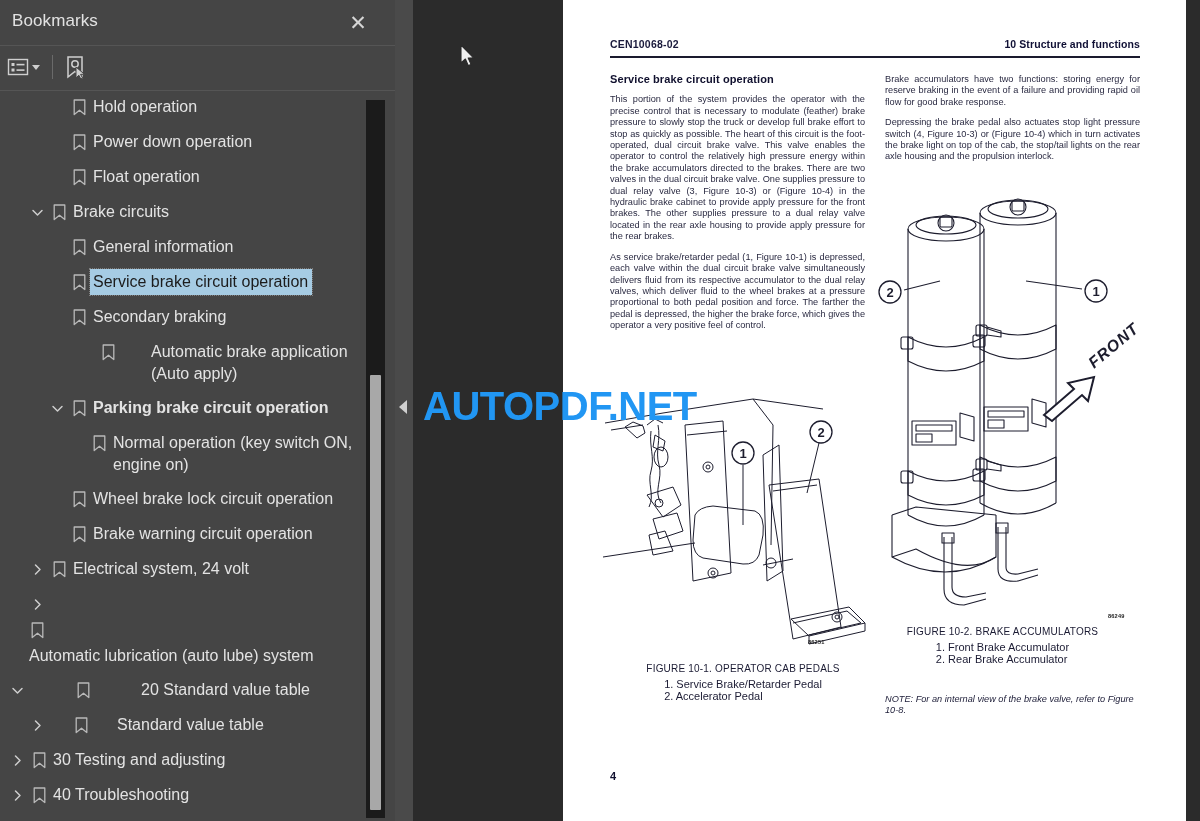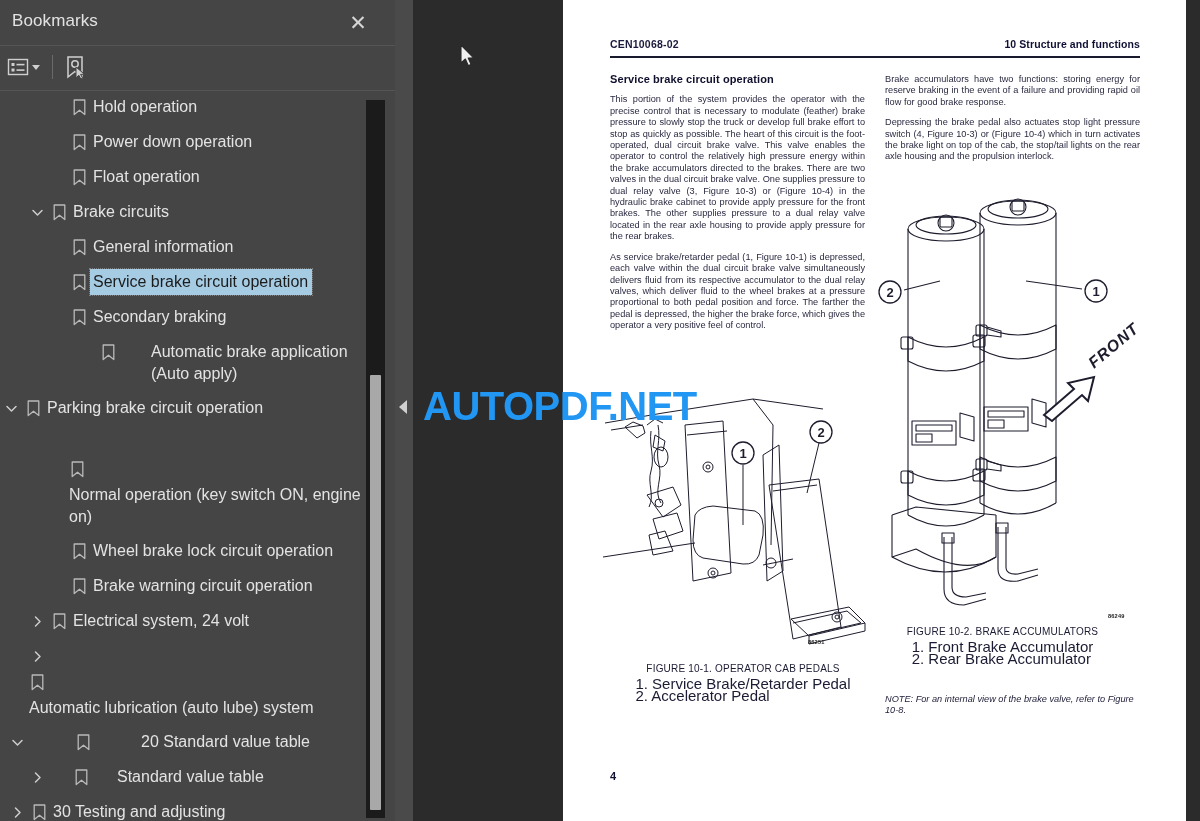--- a/index.html
+++ b/index.html
@@ -126,21 +126,21 @@
     text-align:left;letter-spacing:.1px;
   }
   .col p{margin:0 0 9px 0;}
 
   .fig{position:absolute;}
   .fig-cap{
     text-align:center;font-size:10px;color:#1b1b33;line-height:13px;
   }
   .fig-cap .title{letter-spacing:.2px;}
   .fig-items{
-    display:inline-block;text-align:left;margin-top:3px;font-size:15px;line-height:12px;
+    display:inline-block;text-align:left;margin-top:3px;font-size:11px;line-height:12px;
   }
   .fig-code{
     position:absolute;font-size:5.6px;font-weight:bold;color:#222;letter-spacing:.2px;
   }
   .note{
     position:absolute;left:322px;top:694px;width:255px;
     font-size:9.2px;line-height:11.4px;color:#22223c;font-style:italic;
   }
   .pg-num{
     position:absolute;left:47px;top:770px;font-size:11px;font-weight:bold;color:#101030;
@@ -261,34 +261,34 @@
         </div>
         <div class="bm-row" style="padding-left: 46px; gap: 29px;">
           <span class="twisty"></span>
           <span class="bmk-ico">
             <svg width="13" height="17" viewBox="0 0 13 17">
               <path d="M1.2 1 H11.8 V15.6 L6.5 11.2 L1.2 15.6 Z" fill="none" stroke="#b9b9b9" stroke-width="1.3" stroke-linejoin="round"></path>
             </svg>
           </span>
           <span class="bm-label">Automatic brake application (Auto apply)</span>
         </div>
-        <div class="bm-row" style="">
+        <div class="bm-row" style="padding-left: 46px; font-weight: bold;">
           <span class="twisty">
             <svg width="13" height="13" viewBox="0 0 13 13">
               <path d="M2 4.5 L6.5 9 L11 4.5" fill="none" stroke="#cdcdcd" stroke-width="1.5" stroke-linecap="round" stroke-linejoin="round"></path>
             </svg>
           </span>
           <span class="bmk-ico">
             <svg width="13" height="17" viewBox="0 0 13 17">
               <path d="M1.2 1 H11.8 V15.6 L6.5 11.2 L1.2 15.6 Z" fill="none" stroke="#b9b9b9" stroke-width="1.3" stroke-linejoin="round"></path>
             </svg>
           </span>
           <span class="bm-label">Parking brake circuit operation</span>
         </div>
-        <div class="bm-row" style="padding-left: 66px; flex-direction: column;">
+        <div class="bm-row" style="padding-left: 66px;">
           <span class="twisty"></span>
           <span class="bmk-ico">
             <svg width="13" height="17" viewBox="0 0 13 17">
               <path d="M1.2 1 H11.8 V15.6 L6.5 11.2 L1.2 15.6 Z" fill="none" stroke="#b9b9b9" stroke-width="1.3" stroke-linejoin="round"></path>
             </svg>
           </span>
           <span class="bm-label">Normal operation (key switch ON, engine on)</span>
         </div>
         <div class="bm-row" style="padding-left: 46px;">
           <span class="twisty"></span>

